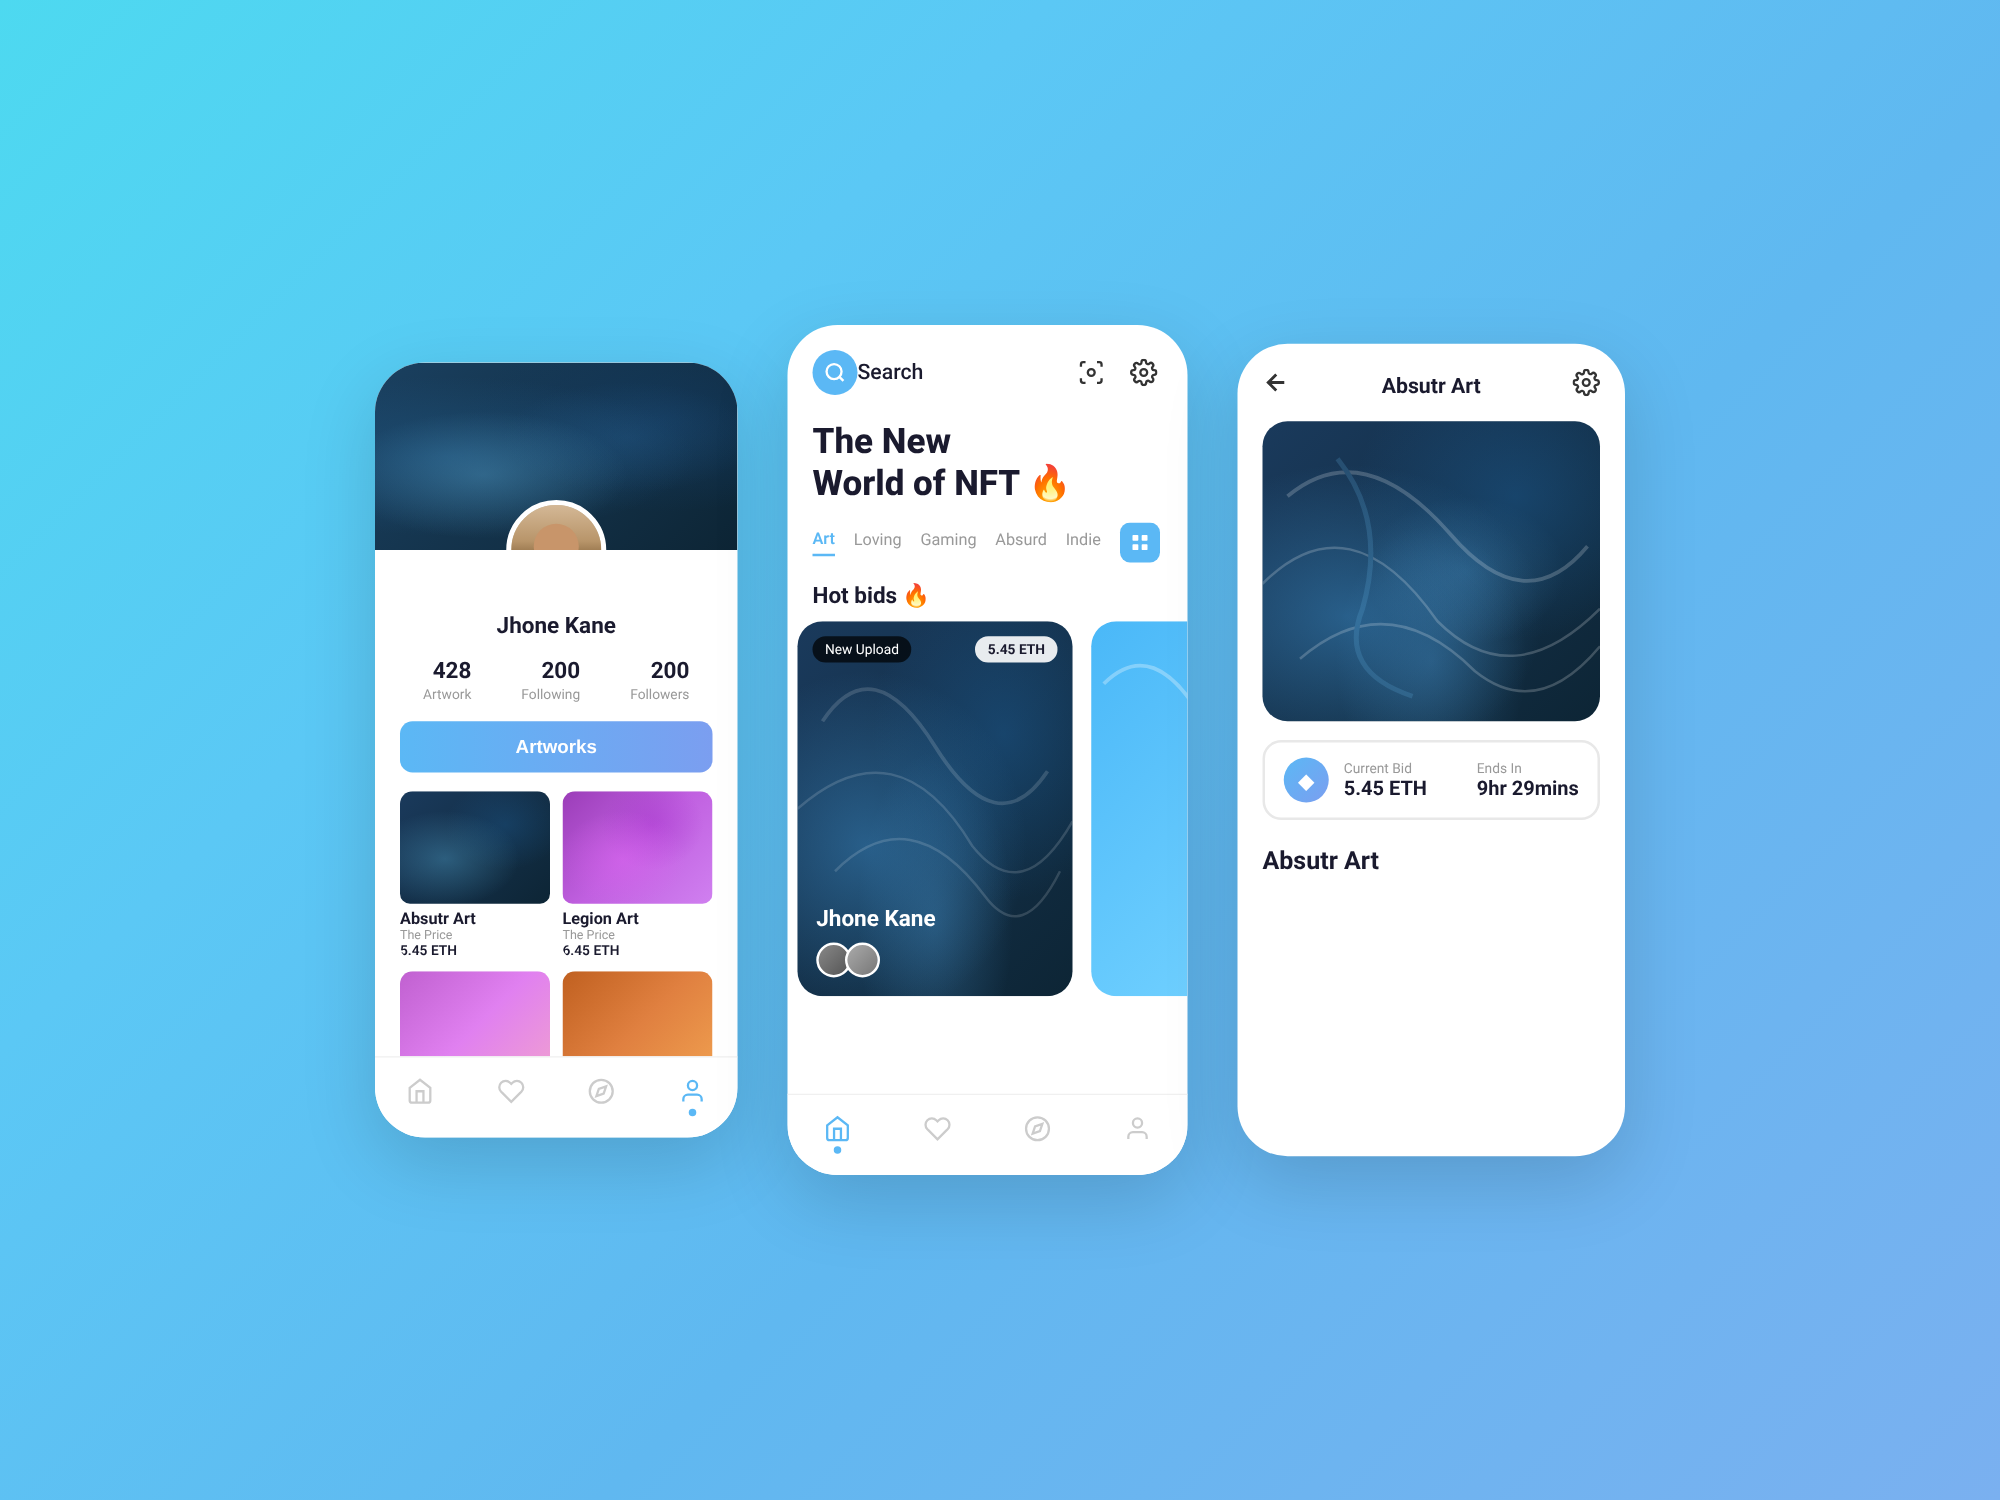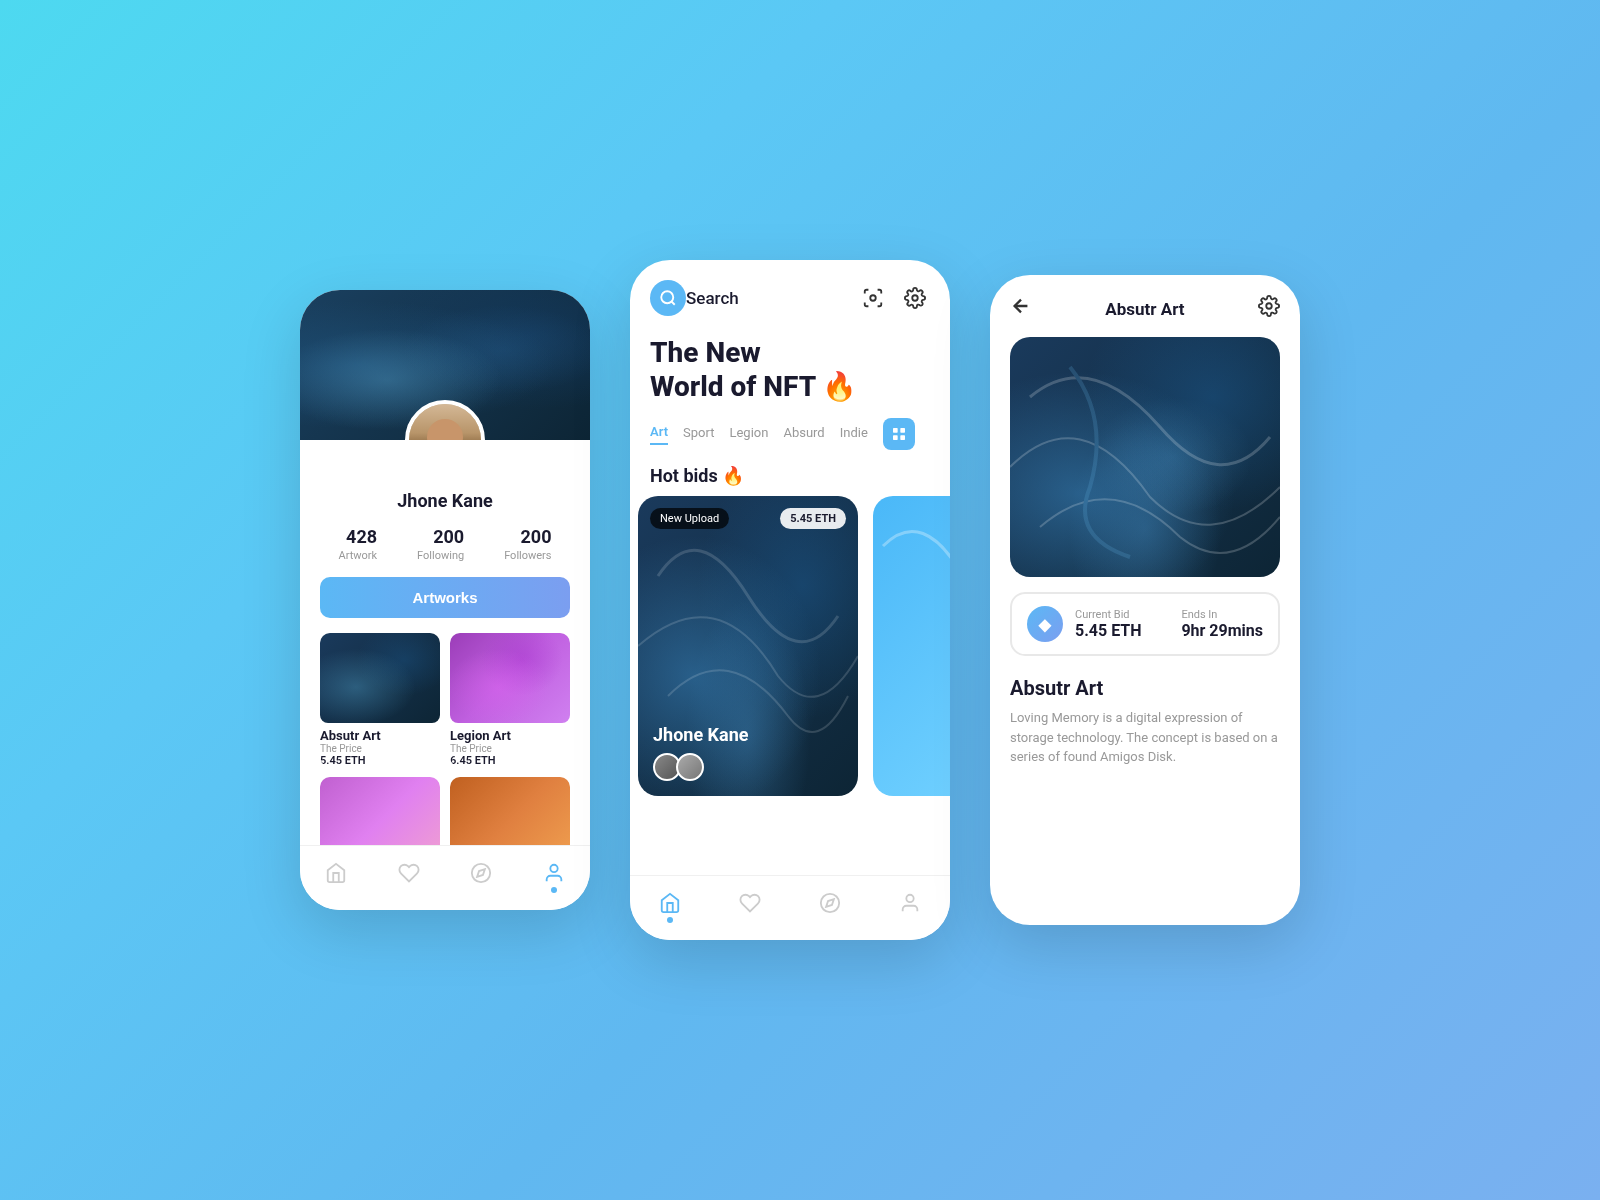--- a/index.html
+++ b/index.html
@@ -705,22 +705,22 @@
     </div>
 
     <div class="p2-hero">
       <div class="p2-hero-title">
         The New<br>World of NFT 🔥
       </div>
     </div>
 
     <div class="p2-categories">
       <span class="p2-cat active">Art</span>
-      <span class="p2-cat">Sport</span>
-      <span class="p2-cat">Legion</span>
+      <span class="p2-cat">Loving</span>
+      <span class="p2-cat">Gaming</span>
       <span class="p2-cat">Absurd</span>
       <span class="p2-cat">Indie</span>
       <div class="p2-cat-icon">
         <svg width="16" height="16" viewBox="0 0 24 24" fill="white">
           <rect x="3" y="3" width="7" height="7" rx="1"></rect>
           <rect x="14" y="3" width="7" height="7" rx="1"></rect>
           <rect x="3" y="14" width="7" height="7" rx="1"></rect>
           <rect x="14" y="14" width="7" height="7" rx="1"></rect>
         </svg>
       </div>
@@ -822,18 +822,17 @@
         </div>
         <div class="p3-bid-col">
           <span class="p3-bid-label">Ends In</span>
           <span class="p3-bid-value">9hr 29mins</span>
         </div>
       </div>
     </div>
 
     
     <div class="p3-art-name">Absutr Art</div>
-    <div class="p3-art-desc">Loving Memory is a digital expression of storage technology. The concept is based on a series of found Amigos Disk.</div>
 
     
   </div>
 
 </div>
 
 </body></html>

